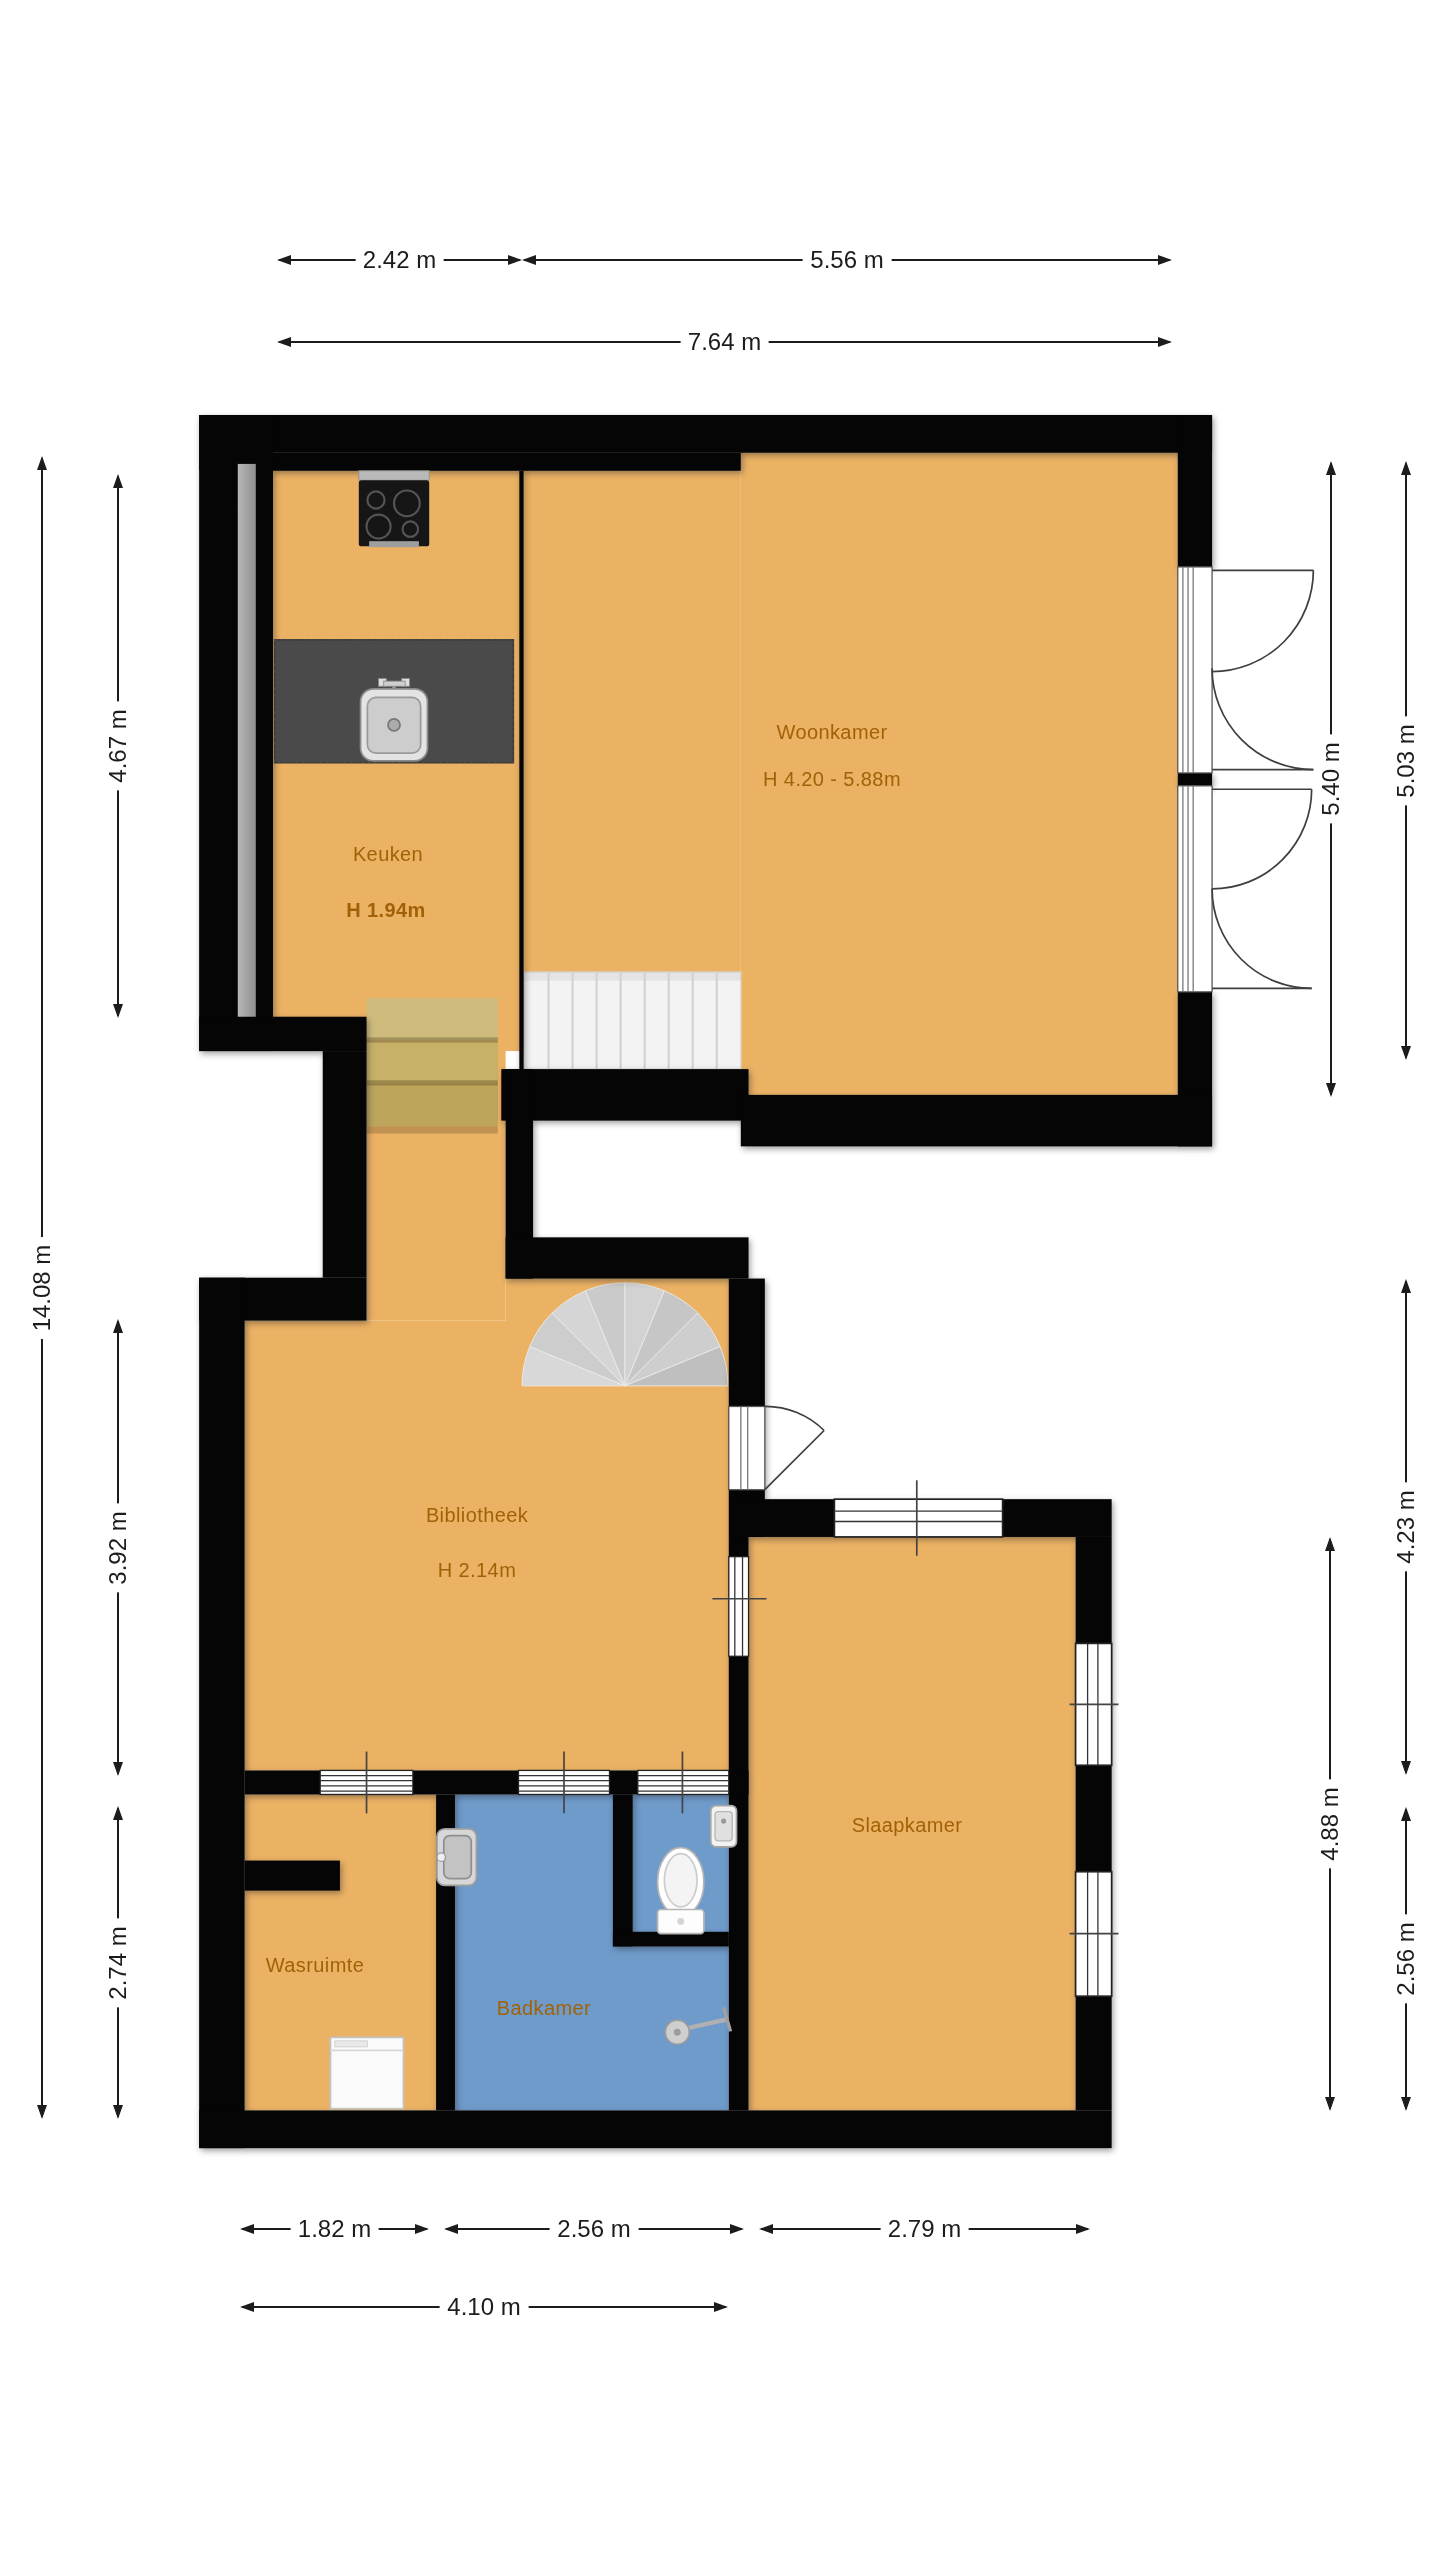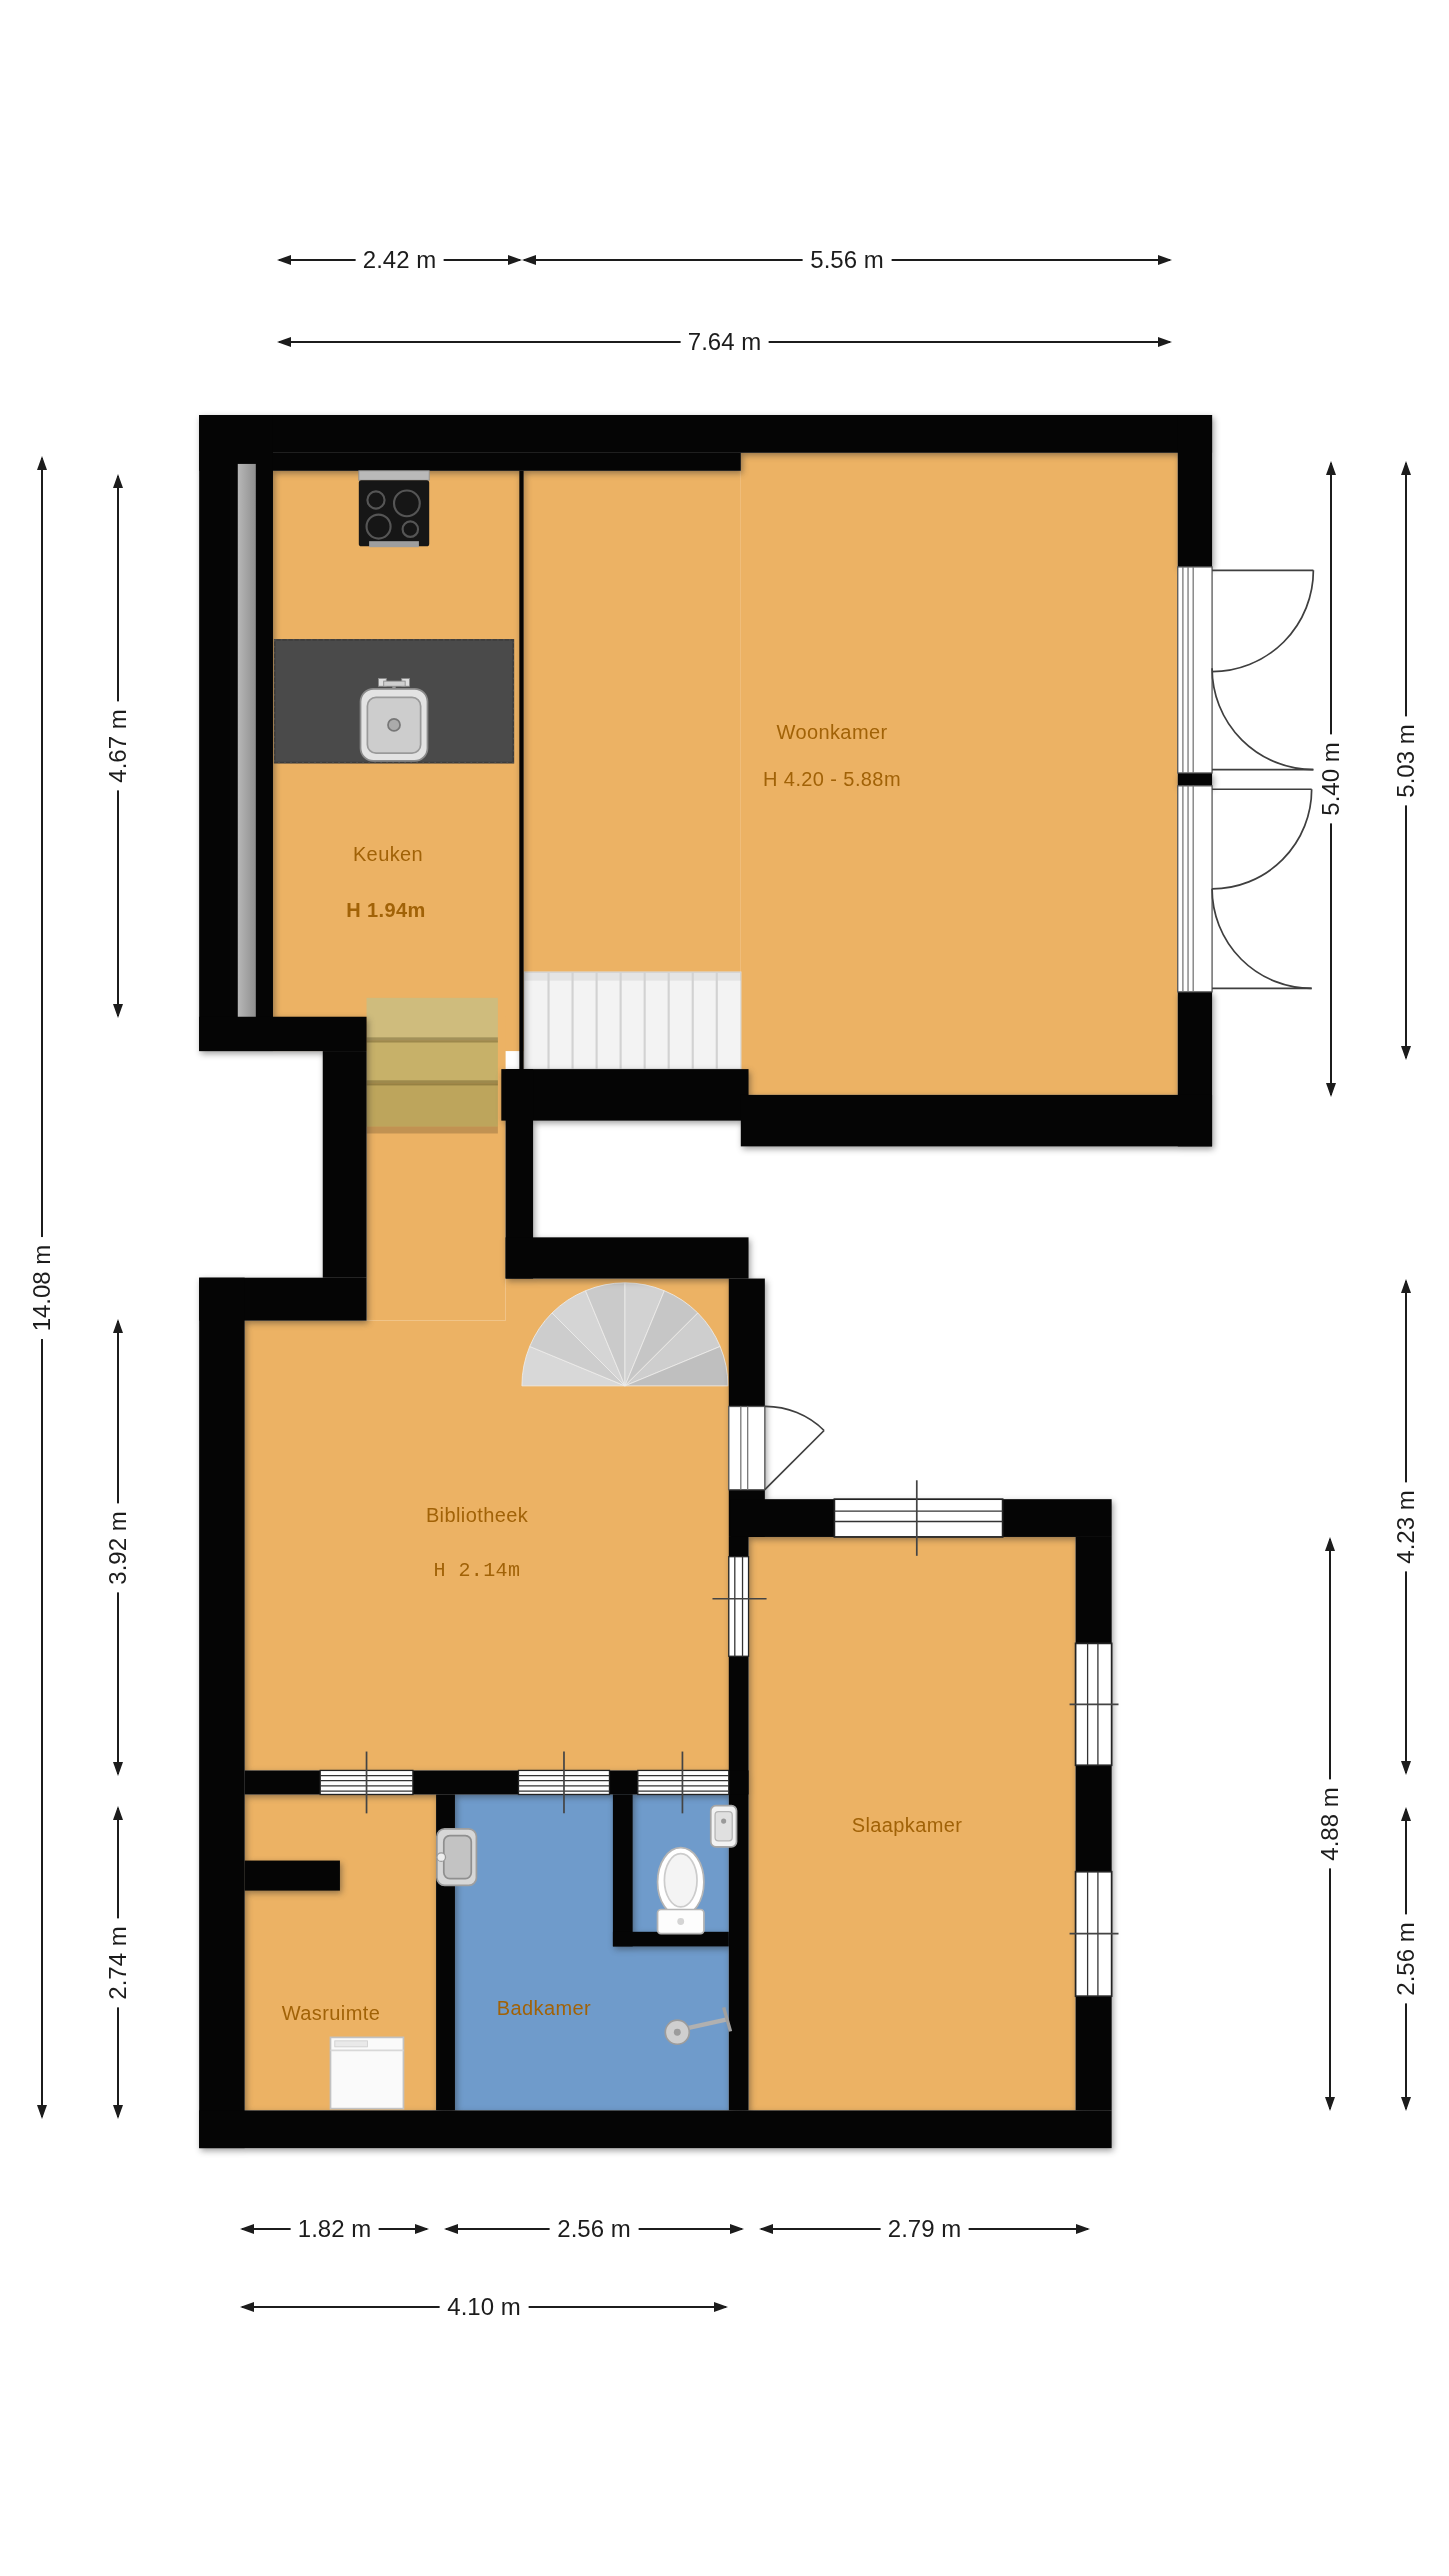--- a/index.html
+++ b/index.html
@@ -261,23 +261,23 @@
       <line x1="385" y1="2388" x2="470" y2="2388" stroke="#d8d8d8" stroke-width="2"></line>
       <rect x="390" y="2377" width="38" height="7" fill="#e9e9e9" stroke="#cfcfcf" stroke-width="1"></rect>
     </g>
   </svg>
 
   <div class="rlabel" style="left:832px;top:732px;">Woonkamer</div>
   <div class="rlabel" style="left:832px;top:779px;">H 4.20 - 5.88m</div>
   <div class="rlabel" style="left:388px;top:854px;">Keuken</div>
   <div class="rlabel" style="left:386px;top:910px;font-weight:bold;">H 1.94m</div>
   <div class="rlabel" style="left:477px;top:1515px;">Bibliotheek</div>
-  <div class="rlabel" style="left:477px;top:1570px;font-family:Liberation Mono, monospace;">H 2.14m</div>
+  <div class="rlabel" style="left:477px;top:1570px;">H 2.14m</div>
   <div class="rlabel" style="left:907px;top:1825px;text-align:right;">Slaapkamer</div>
-  <div class="rlabel" style="left:331px;top:1965px;margin-top:48px;">Wasruimte</div>
+  <div class="rlabel" style="left:315px;top:1965px;">Wasruimte</div>
   <div class="rlabel" style="left:544px;top:2008px;">Badkamer</div>
 
   <div class="dim h" style="left:277px;top:260px;width:245px;">
       <span class="line"></span>
       <span class="lbl">2.42 m</span>
     </div>
   <div class="dim h" style="left:522px;top:260px;width:650px;">
       <span class="line"></span>
       <span class="lbl">5.56 m</span>
     </div>

